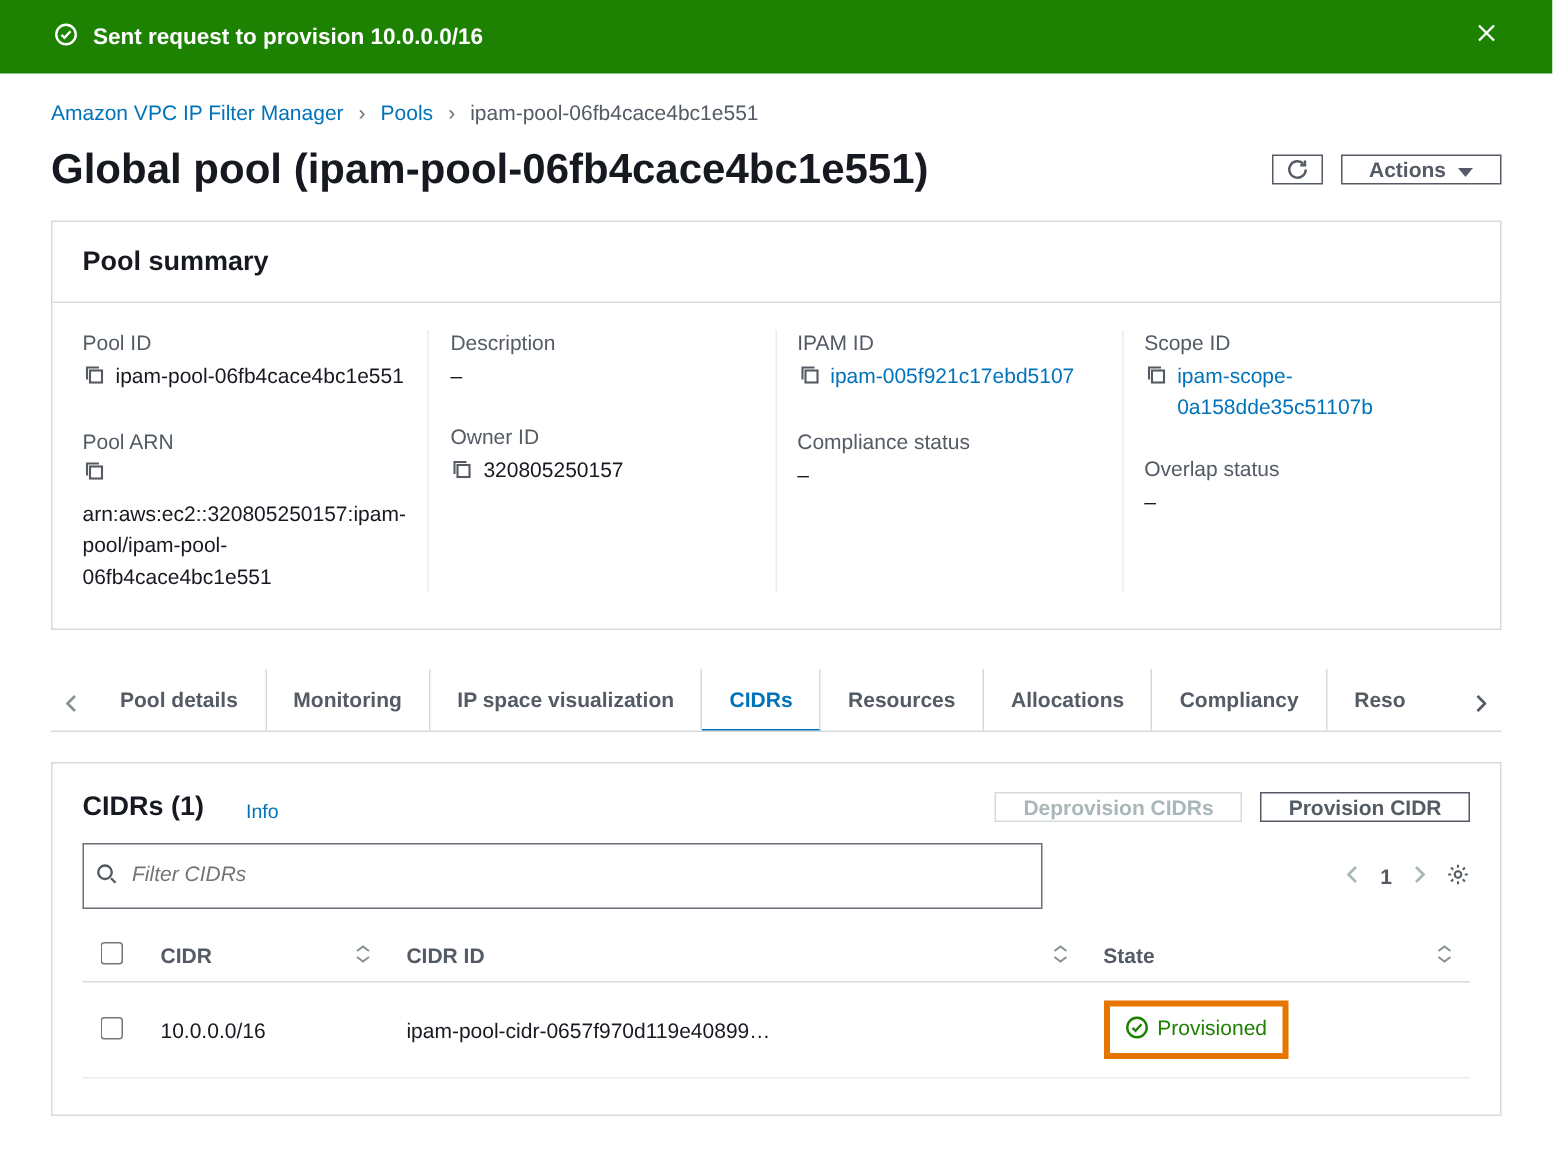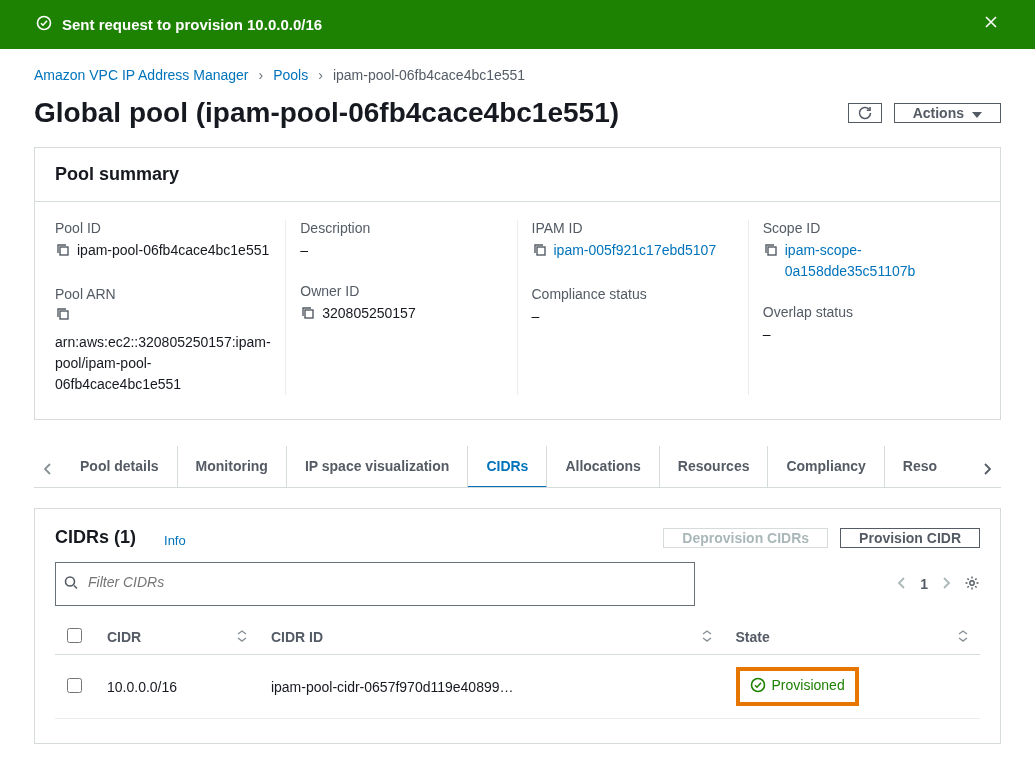--- a/index.html
+++ b/index.html
@@ -84,21 +84,21 @@
   <span class="close">
     <svg class="icon" viewBox="0 0 16 16" stroke="#fff" stroke-width="1.6">
         <path d="M3 3l10 10M13 3L3 13"></path>
       </svg>
   </span>
 </div>
 
 <div class="page">
 
   <div class="breadcrumb">
-    <a href="#">Amazon VPC IP Address Manager</a>
+    <a href="#">Amazon VPC IP Filter Manager</a>
     <span class="sep">›</span>
     <a href="#">Pools</a>
     <span class="sep">›</span>
     <span class="current">ipam-pool-06fb4cace4bc1e551</span>
   </div>
 
   <div class="header-row">
     <h1 class="page-title">Global pool (ipam-pool-06fb4cace4bc1e551)</h1>
     <div class="btn-group">
       <button class="btn btn-icon">
@@ -210,22 +210,22 @@
     <div class="tabs-scroll-btn">
       <svg width="8" height="12" viewBox="0 0 8 12" stroke="#879196" stroke-width="1.8" fill="none">
           <path d="M6 1L1 6l5 5"></path>
         </svg>
     </div>
     <div class="tabs">
       <div class="tab">Pool details</div>
       <div class="tab">Monitoring</div>
       <div class="tab">IP space visualization</div>
       <div class="tab active">CIDRs</div>
+      <div class="tab">Resources</div>
       <div class="tab">Allocations</div>
-      <div class="tab">Resources</div>
       <div class="tab">Compliancy</div>
       <div class="tab partial" style="border-right:none;">Reso</div>
     </div>
     <div class="tabs-scroll-btn">
       <svg width="8" height="12" viewBox="0 0 8 12" stroke="#545b64" stroke-width="1.8" fill="none">
           <path d="M2 1l5 5-5 5"></path>
         </svg>
     </div>
   </div>
 

